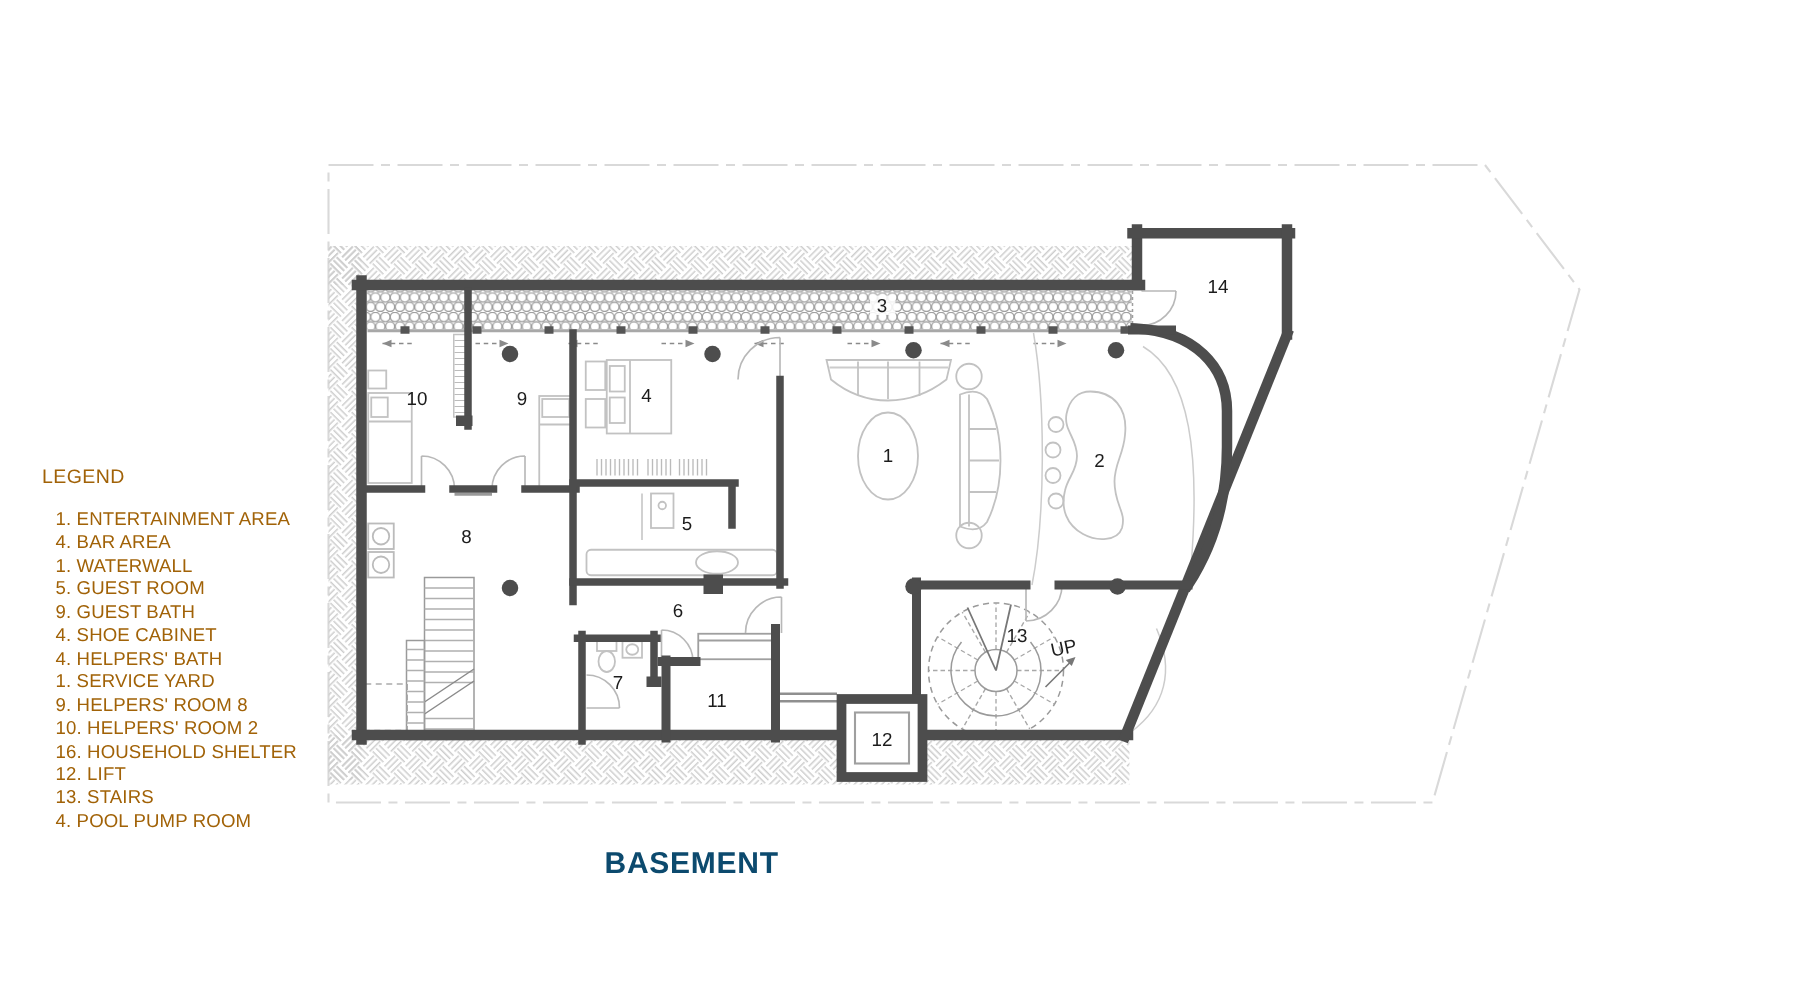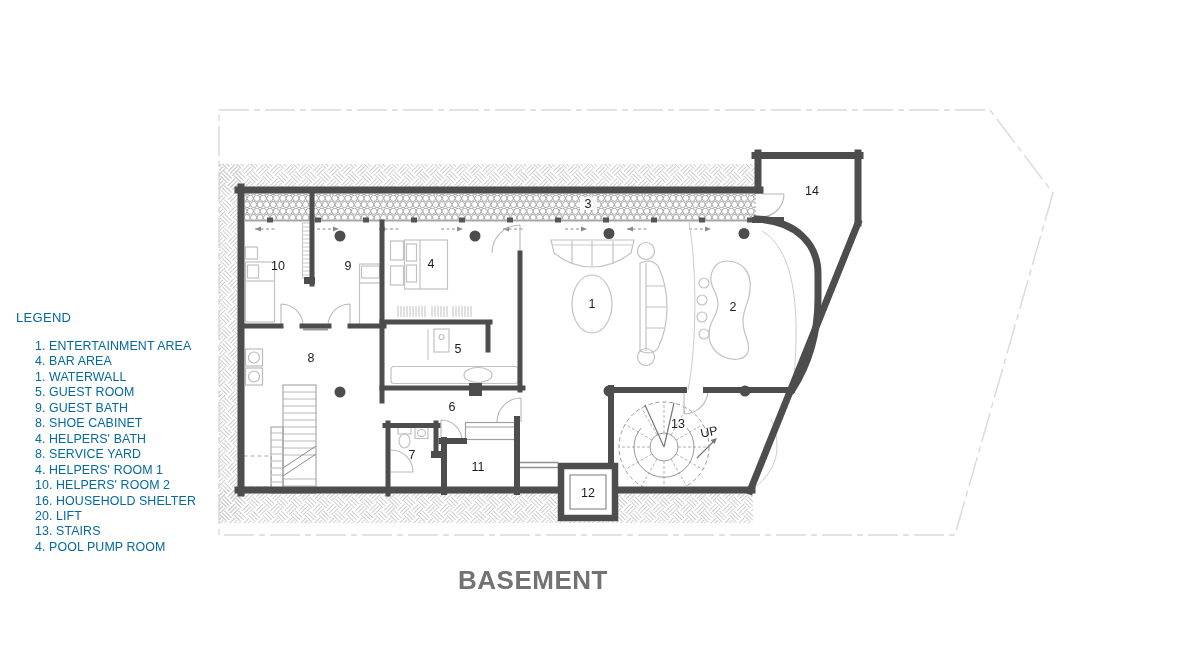--- a/index.html
+++ b/index.html
@@ -1,46 +1,46 @@
 <!DOCTYPE html>
 <html><head>
 <meta charset="utf-8">
 <style>
   html,body{margin:0;padding:0;background:#ffffff;}
   .canvas{position:relative;width:1200px;height:664px;background:#ffffff;overflow:hidden;
           font-family:"Liberation Sans", sans-serif;}
   .plan-svg{position:absolute;left:0;top:0;}
-  .legend{position:absolute;left:16px;top:310px;color:#0369a1;}
+  .legend{position:absolute;left:28px;top:310px;color:#a16207;}
   .legend-heading{font-size:13px;font-weight:normal;letter-spacing:.3px;margin:0 0 14px 0;}
-  .legend ul{list-style:none;margin:14px;padding:0 0 0 5px;}
+  .legend ul{list-style:none;margin:4px;padding:0 0 0 5px;}
   .legend li{font-size:12.4px;line-height:15.45px;white-space:nowrap;letter-spacing:.1px;}
-  .plan-title{position:absolute;left:403px;top:565px;width:260px;text-align:center;
-              font-size:26px;font-weight:bold;letter-spacing:.5px;color:#737373;}
+  .plan-title{position:absolute;left:403px;top:565px;width:260px;text-align:left;
+              font-size:20px;font-weight:bold;letter-spacing:.5px;color:#0c4a6e;}
   text{font-family:"Liberation Sans", sans-serif;font-size:12.5px;fill:#1c1c1c;}
 </style>
 </head>
 <body>
 
 <div class="canvas">
 
   <div class="legend">
     <h3 class="legend-heading">LEGEND</h3>
     <ul>
       <li>1. ENTERTAINMENT AREA</li>
       <li>4. BAR AREA</li>
       <li>1. WATERWALL</li>
       <li>5. GUEST ROOM</li>
       <li>9. GUEST BATH</li>
-      <li>8. SHOE CABINET</li>
+      <li>4. SHOE CABINET</li>
       <li>4. HELPERS' BATH</li>
-      <li>8. SERVICE YARD</li>
-      <li>4. HELPERS' ROOM 1</li>
+      <li>1. SERVICE YARD</li>
+      <li>9. HELPERS' ROOM 8</li>
       <li>10. HELPERS' ROOM 2</li>
       <li>16. HOUSEHOLD SHELTER</li>
-      <li>20. LIFT</li>
+      <li>12. LIFT</li>
       <li>13. STAIRS</li>
       <li>4. POOL PUMP ROOM</li>
     </ul>
   </div>
 
   <svg class="plan-svg" width="1200" height="664" viewBox="0 0 1200 664">
     <defs>
       <pattern id="weave" width="20" height="20" patternUnits="userSpaceOnUse" patternTransform="rotate(45)">
         <path d="M0,2.5 H10 M0,5.5 H10 M0,8.5 H10
                  M12.5,0 V10 M15.5,0 V10 M18.5,0 V10

